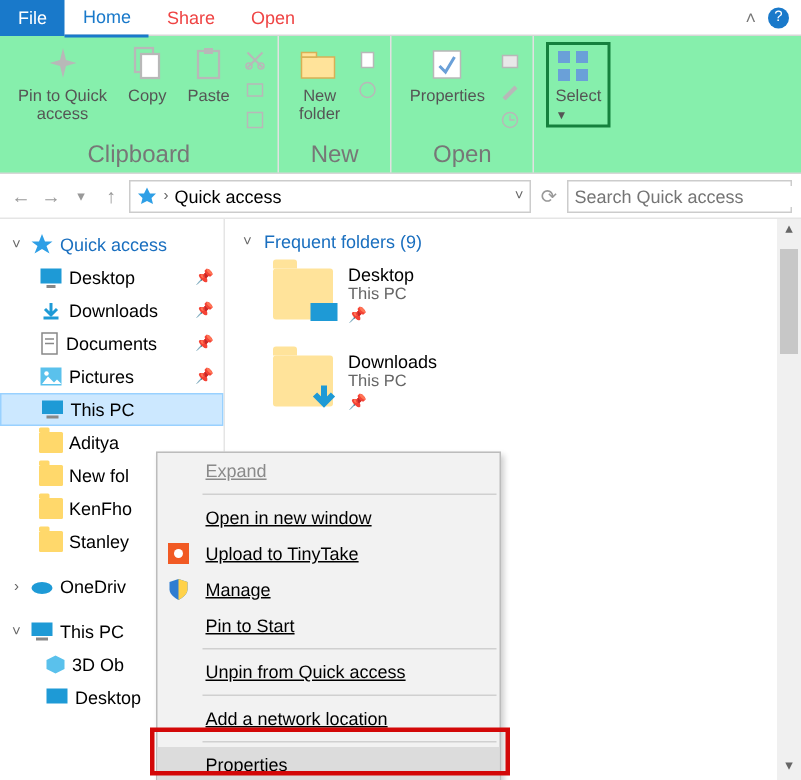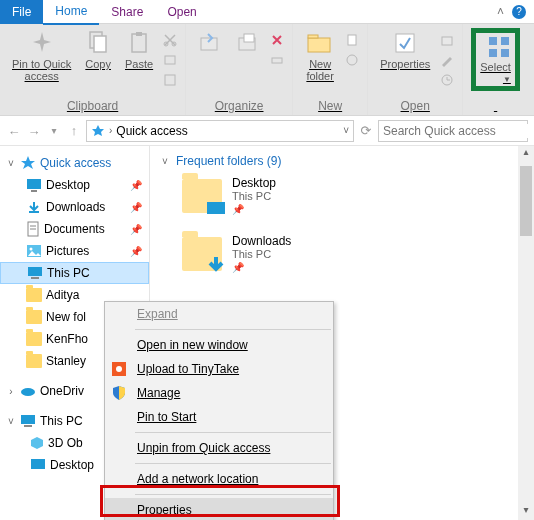--- a/index.html
+++ b/index.html
@@ -1,31 +1,31 @@
 <!DOCTYPE html>
 <html><head>
 <meta charset="utf-8">
 <style>
   * { box-sizing: border-box; margin: 0; padding: 0; font-family: "Segoe UI", Tahoma, sans-serif; font-size: 12px; }
   body { width: 534px; height: 520px; background: #fff; overflow: hidden; position: relative; }
   .tabs { display: flex; align-items: center; height: 24px; border-bottom: 1px solid #d7d7d7; background: #fff; }
-  .tab { padding: 4px 12px; font-size: 12px; color: #701a75; line-height: 16px; }
+  .tab { padding: 4px 12px; font-size: 12px; color: #ef4444; line-height: 16px; }
   .tab.file { background: #1979ca; color: #fff; }
   .tab.active { border-bottom: 2px solid #1979ca; color: #1979ca; }
   .tabs-right { margin-left: auto; display: flex; align-items: center; gap: 8px; padding-right: 8px; }
   .help { width: 14px; height: 14px; border-radius: 50%; background: #1979ca; color: #fff; display:flex; align-items:center; justify-content:center; font-size:10px;}
-  .ribbon { background: #e5e5e5; height: 92px; display: flex; border-bottom: 1px solid #d7d7d7; text-decoration: underline; }
+  .ribbon { background: #86efac; height: 92px; display: flex; border-bottom: 1px solid #d7d7d7; }
   .group { border-right: 1px solid #e1e1e1; padding: 4px 8px 2px 8px; display: flex; flex-direction: column; align-items: center; }
   .group-body { flex: 1; display: flex; align-items: flex-start; gap: 6px; }
-  .group-label { font-size: 12px; color: #777; text-align:right; padding-top:2px;}
+  .group-label { font-size: 16px; color: #777; text-align:right; padding-top:2px;}
   .btn-lg { display:flex; flex-direction:column; align-items:center; gap:2px; padding:2px 4px; color:#555;}
   .btn-lg .lbl { font-size: 11px; text-align:center; line-height:12px; white-space:pre-line;}
   .btn-sm-col { display:flex; flex-direction:column; gap:0px;}
   .btn-sm { display:flex; align-items:center; gap:4px; font-size:11px; color:#555; height:20px;}
-  .sel-group { border:5px solid #15803d; padding:2px 4px; display:flex; flex-direction:column; align-items:flex-end;}
+  .sel-group { border:2px solid #15803d; padding:2px 4px; display:flex; flex-direction:column; align-items:flex-start;}
   .location { height: 30px; display:flex; align-items:center; padding:4px 6px; gap:4px; border-bottom:1px solid #e5e5e5;}
   .navarrow { color:#999; font-size:13px; width:16px; text-align:center;}
   .addr { flex:1; border:1px solid #ccc; height:22px; display:flex; align-items:center; padding:0 4px; gap:4px;}
   .addr input { border:none; outline:none; flex:1; font-size:12px;}
   .search { width:150px; border:1px solid #ccc; height:22px; display:flex; align-items:center; padding:0 4px; gap:4px;}
   .search input { border:none; outline:none; flex:1; font-size:12px; color:#777;}
   .body { display:flex; height: calc(520px - 24px - 92px - 30px); position:relative;}
   .nav { width:150px; border-right:1px solid #e5e5e5; overflow:hidden; padding-top:6px;}
   .nav-item { display:flex; align-items:center; gap:4px; height:22px; padding-left:6px; padding-right:6px; white-space:nowrap;}
   .nav-item.sub { padding-left:26px;}
@@ -109,49 +109,20 @@
         <div class="btn-sm">
             <svg width="14" height="14">
               <rect x="2" y="2" width="10" height="10" fill="none" stroke="#b8b8b8"></rect>
             </svg>
           </div>
       </div>
     </div>
     <div class="group-label">Clipboard</div>
   </div>
 
-  <div class="group">
-    <div class="group-body">
-      <div class="btn-lg">
-          <svg width="24" height="26">
-            <rect x="3" y="8" width="16" height="12" fill="#e8e8e8" stroke="#b8b8b8"></rect>
-            <path d="M10 4 L14 8 L10 12" fill="none" stroke="#8bb8e8" stroke-width="2"></path>
-          </svg>
-        </div>
-      <div class="btn-lg">
-          <svg width="24" height="26">
-            <rect x="3" y="8" width="16" height="12" fill="#e8e8e8" stroke="#b8b8b8"></rect>
-            <rect x="8" y="4" width="10" height="8" fill="#fff" stroke="#b8b8b8"></rect>
-          </svg>
-        </div>
-      <div class="btn-sm-col" style="margin-top:2px;">
-        <div class="btn-sm">
-            <svg width="14" height="14">
-              <path d="M3 3 L11 11 M11 3 L3 11" stroke="#d46" stroke-width="2"></path>
-            </svg>
-          </div>
-        <div class="btn-sm">
-            <svg width="14" height="14">
-              <rect x="2" y="5" width="10" height="5" fill="none" stroke="#b8b8b8"></rect>
-            </svg>
-          </div>
-      </div>
-    </div>
-    <div class="group-label">Organize</div>
-  </div>
 
   <div class="group">
     <div class="group-body">
       <div class="btn-lg">
         <svg width="30" height="26">
             <rect x="3" y="8" width="22" height="14" fill="#ffe39a" stroke="#d8b055"></rect>
             <rect x="3" y="5" width="10" height="3" fill="#ffe39a" stroke="#d8b055"></rect>
           </svg>
         <div class="lbl">New
 folder</div>

